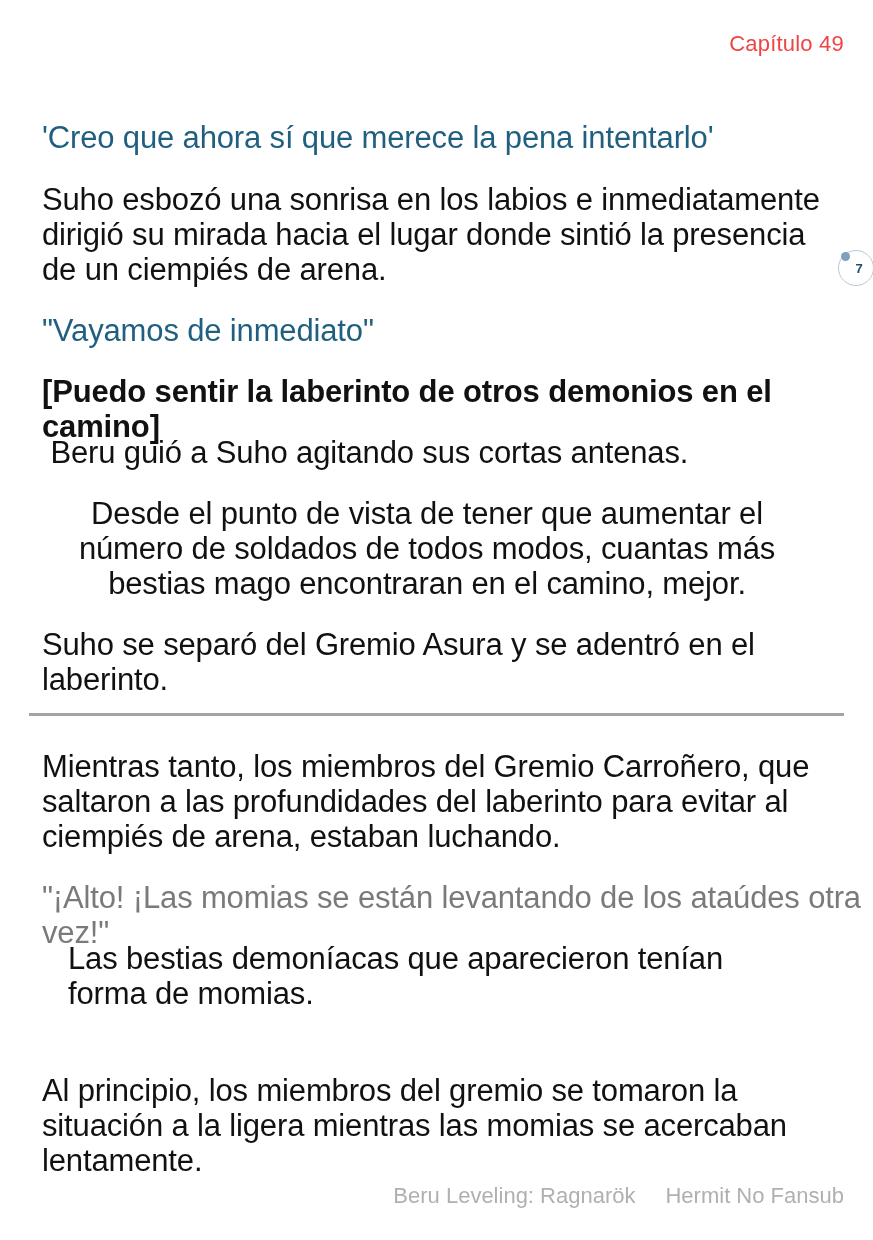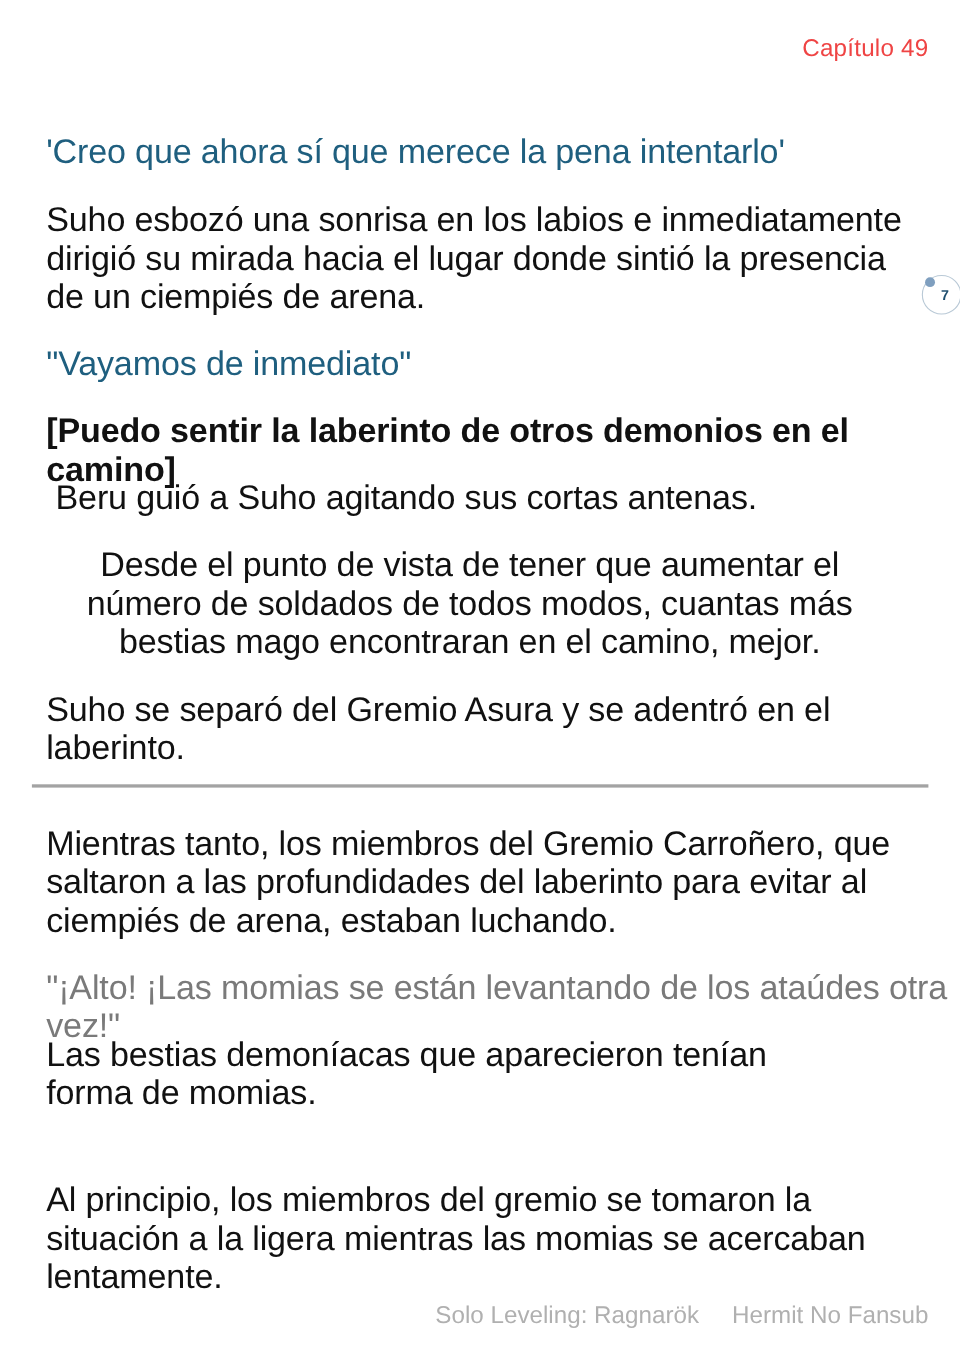--- a/index.html
+++ b/index.html
@@ -98,26 +98,26 @@
 <div class="content">
   <p class="p dialog-blue" style="top:120px;">'Creo que ahora sí que merece la pena intentarlo'</p>
   <p class="p" style="top:182px; width:800px;">Suho esbozó una sonrisa en los labios e inmediatamente dirigió su mirada hacia el lugar donde sintió la presencia de un ciempiés de arena.</p>
   <p class="p dialog-blue" style="top:313px;">"Vayamos de inmediato"</p>
   <p class="p bold" style="top:374px;">[Puedo sentir la laberinto de otros demonios en el camino]</p>
   <p class="p" style="top:435px; white-space:pre;"> Beru guió a Suho agitando sus cortas antenas.</p>
   <p class="p" style="top:496px; width:770px;text-align:center;">Desde el punto de vista de tener que aumentar el número de soldados de todos modos, cuantas más bestias mago encontraran en el camino, mejor.</p>
   <p class="p" style="top:627px;">Suho se separó del Gremio Asura y se adentró en el laberinto.</p>
   <p class="p" style="top:749px; width:816px;">Mientras tanto, los miembros del Gremio Carroñero, que saltaron a las profundidades del laberinto para evitar al ciempiés de arena, estaban luchando.</p>
   <p class="p dialog-grey" style="top:880px; width:830px;">"¡Alto! ¡Las momias se están levantando de los ataúdes otra vez!"</p>
-  <p class="p" style="top:941px; width:740px;">Las bestias demoníacas que aparecieron tenían forma de momias.</p>
+  <p class="p" style="top:941px; width:740px;margin-left:26px;">Las bestias demoníacas que aparecieron tenían forma de momias.</p>
   <p class="p" style="top:1037px; width:800px;margin-top:36px;">Al principio, los miembros del gremio se tomaron la situación a la ligera mientras las momias se acercaban lentamente.</p>
 </div>
 
 <div class="divider"></div>
 
 <div class="page-marker">
   <div class="dot"></div>
   <div class="num">7</div>
 </div>
 
 <div class="footer">
-  <span>Solo Leveling: Ragnarök</span><span>Hermit No Fansub</span>
+  <span>Beru Leveling: Ragnarök</span><span>Hermit No Fansub</span>
 </div>
 
 </body></html>

